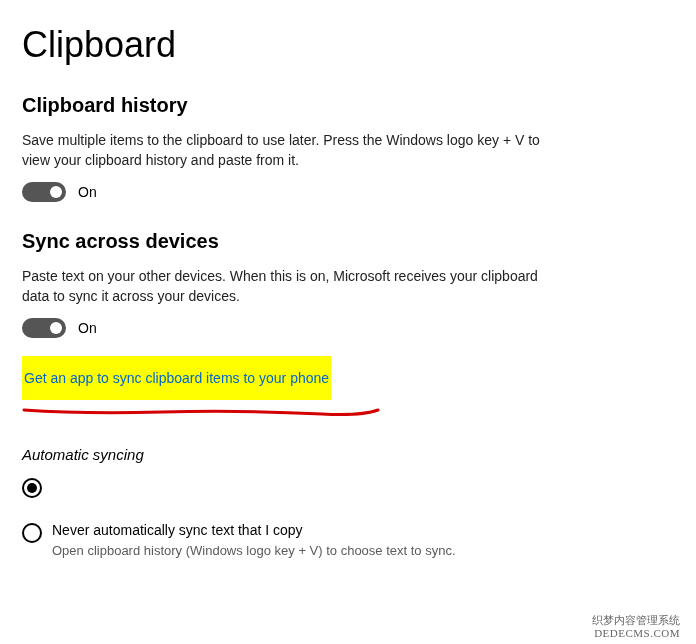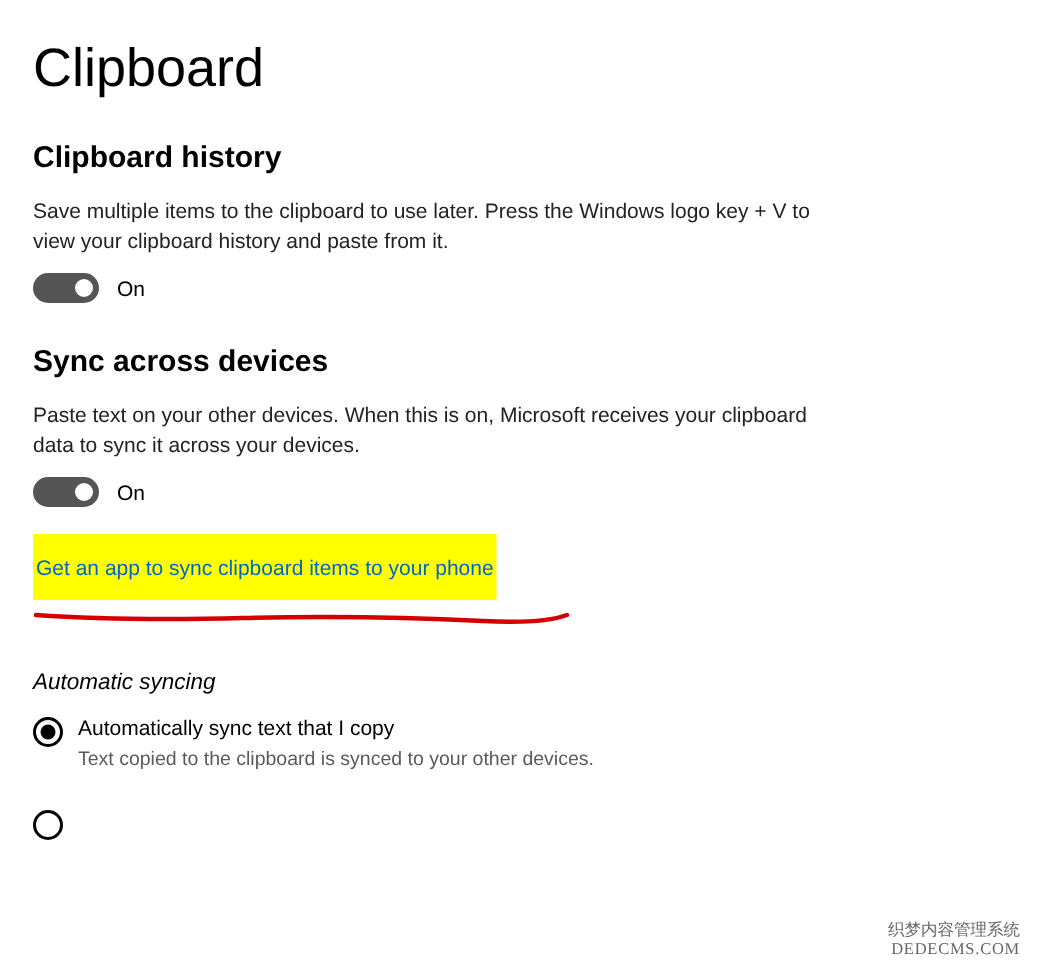--- a/index.html
+++ b/index.html
@@ -162,26 +162,26 @@
   <a class="highlight-link">Get an app to sync clipboard items to your phone</a>
   <svg class="red-underline" viewBox="0 0 360 16" preserveAspectRatio="none">
     <path d="M 2 6 Q 60 10 140 8 Q 220 6 300 10 Q 340 12 356 6" stroke="#d40000" stroke-width="3" fill="none" stroke-linecap="round"></path>
   </svg>
 </div>
 
 <div class="subheading">Automatic syncing</div>
 
 <div class="radio-option">
   <div class="radio selected"></div>
-  <div class="radio-text">
-    <span class="radio-label">Automatically sync text that I copy</span>
-    <span class="radio-desc">Text copied to the clipboard is synced to your other devices.</span>
-  </div>
 </div>
 
 <div class="radio-option">
   <div class="radio"></div>
+  <div class="radio-text">
+    <span class="radio-label">Never automatically sync text that I copy</span>
+    <span class="radio-desc">Open clipboard history (Windows logo key + V) to choose text to sync.</span>
+  </div>
 </div>
 
 <div class="watermark">
   <div>织梦内容管理系统</div>
   <div class="line2">DEDECMS.COM</div>
 </div>
 
 </body></html>

